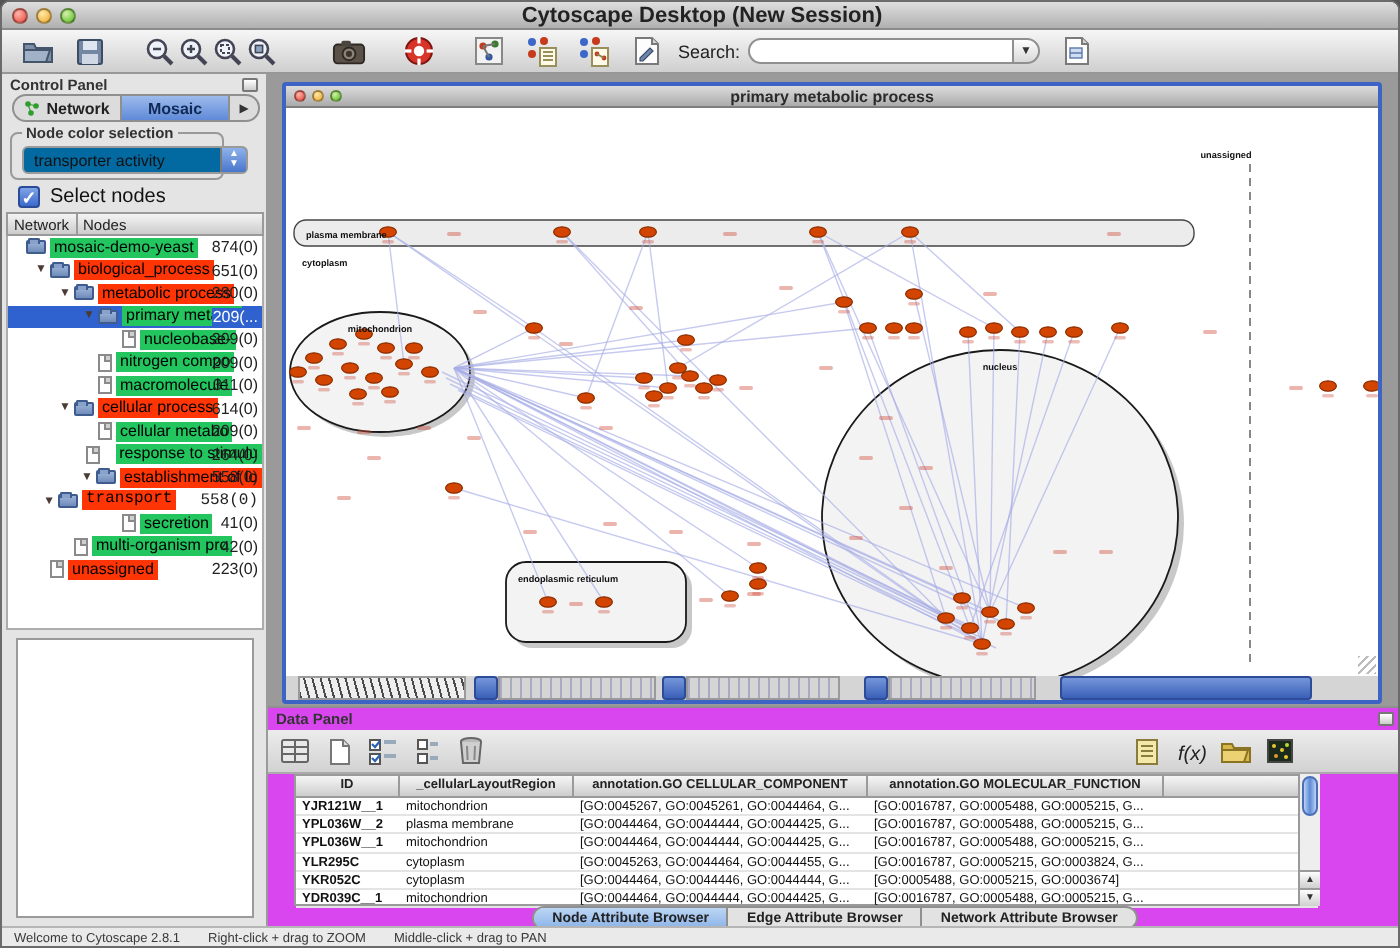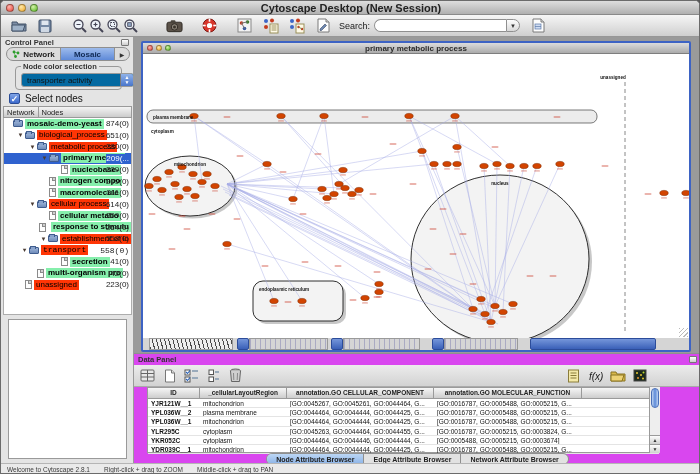--- a/index.html
+++ b/index.html
@@ -43,21 +43,21 @@
   .float-icon { margin-left:auto; width:8px; height:7px; border:1px solid #777;
     background:linear-gradient(#fff,#ccc); border-radius:1px; }
   .cp-tabs { position:absolute; left:5px; top:10px; width:124px; height:14px; display:flex;
     border:1px solid #8f8f8f; border-radius:7px; overflow:hidden; background:#dcdcdc; }
   .cp-tab { flex:1; display:flex; align-items:center; justify-content:center; gap:3px;
     font-size:8px; font-weight:bold; color:#222; border-right:1px solid #8f8f8f; }
   .cp-tab.selected { background:linear-gradient(#9dbbec,#5f8ad8); color:#102a55; }
   .cp-tab-more { width:14px; display:flex; align-items:center; justify-content:center;
     font-size:6px; color:#333; }
   .net-glyph { width:8px; height:8px; }
-  .groupbox { position:absolute; left:14px; top:29px; width:107px; height:24px;
+  .groupbox { position:absolute; left:4px; top:29px; width:107px; height:24px;
     border:1px solid #999; border-radius:4px; }
   .groupbox-label { position:absolute; left:5px; top:-5px; background:#e4e4e4;
     padding:0 2px; font-size:7.5px; font-weight:bold; color:#333; }
   .dropdown { position:absolute; left:5px; top:6px; width:113px; height:14px;
     background:#0369a1; border:1px solid #9a9a9a; border-radius:3px; display:flex;
     align-items:center; overflow:hidden; }
   .dropdown-text { flex:1; font-size:8px; color:#111; padding-left:5px; white-space:nowrap; }
   .dropdown-stepper { width:13px; height:100%; background:linear-gradient(#8fb2ea,#4a76cc);
     color:#fff; font-size:5px; line-height:5px; display:flex; flex-direction:column;
     align-items:center; justify-content:center; border-left:1px solid #7a7a7a; }
@@ -77,21 +77,21 @@
   .tree-arrow { width:9px; font-size:6px; color:#4a3b33; flex:none; text-align:center; }
   .tree-icon { flex:none; margin-right:2px; }
   .icon-folder { width:10px; height:7px; background:linear-gradient(#9db4d8,#6f8cba);
     border:1px solid #3f5c8e; border-radius:1px; position:relative; }
   .icon-folder::before { content:""; position:absolute; left:0; top:-2px; width:4px; height:2px;
     background:#88a2cc; border:1px solid #3f5c8e; border-bottom:none; border-radius:1px 1px 0 0; }
   .icon-file { width:7px; height:9px; background:#fdfdfd; border:1px solid #8a8a8a; position:relative; }
   .icon-file::before { content:""; position:absolute; right:0; top:0; width:2px; height:2px;
     background:#cfcfcf; border-left:1px solid #8a8a8a; border-bottom:1px solid #8a8a8a; }
   .tree-label { font-size:8px; color:#000; padding:0 2px; line-height:10px; }
-  .chip-green { background:#86efac;font-weight:bold; }
+  .chip-green { background:#22c55e; }
   .chip-red { background:#ff3505; }
   .tree-count { position:absolute; right:2px; font-size:8px; color:#222; background:inherit; }
   .tree-row.selected .tree-count { color:#fff; }
   .birdseye { position:absolute; left:7px; top:282px; width:119px; height:140px;
     background:#fff; border:1px solid #9a9a9a; }
 
   
   .desktop { position:absolute; left:133px; top:36px; width:567px; height:316px; background:#9a9a9a; }
   .iframe { position:absolute; left:7px; top:4px; width:550px; height:311px;
     border:2px solid #3d63c4; background:#c9c9c9; border-radius:2px;

